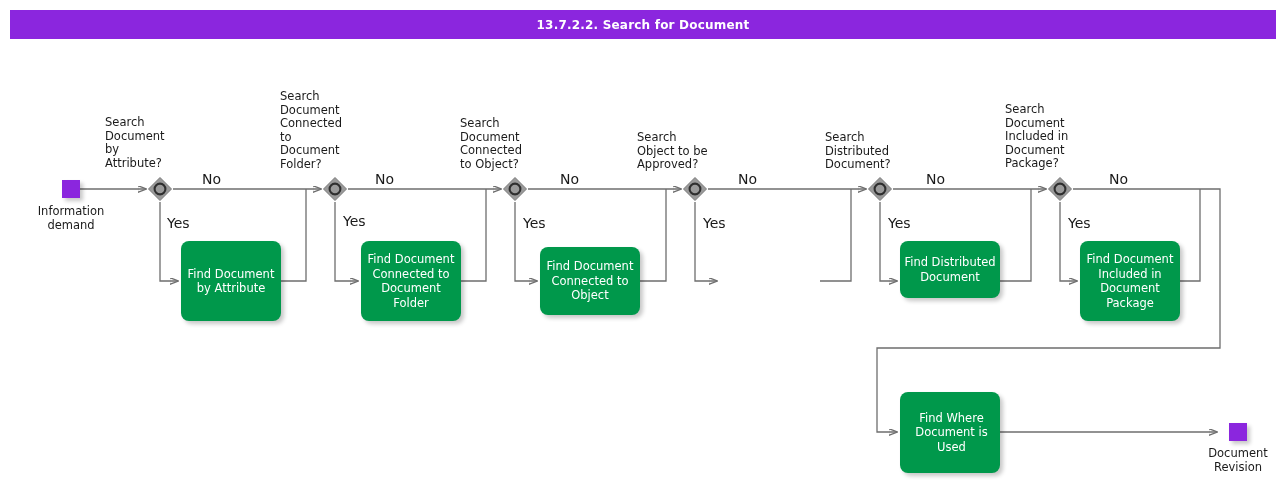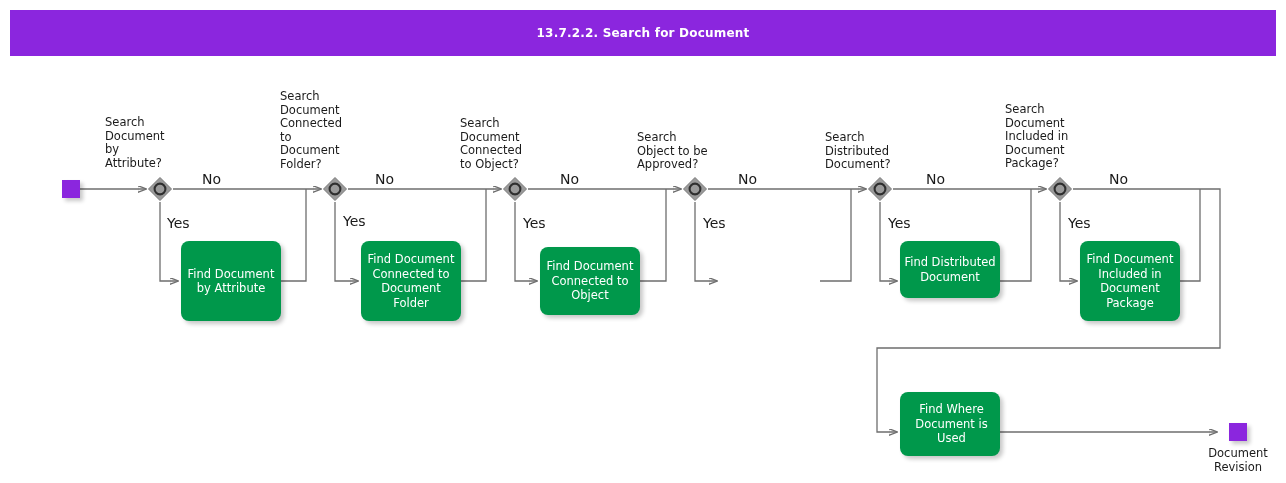--- a/index.html
+++ b/index.html
@@ -12,21 +12,21 @@
     height: 483px;
     font-family: "DejaVu Sans", "Liberation Sans", sans-serif;
     overflow: hidden;
     position: relative;
   }
   #titlebar {
     position: absolute;
     left: 10px;
     top: 10px;
     width: 1266px;
-    height: 46px;
+    height: 29px;
     background: #8B26DE;
     color: #ffffff;
     font-size: 12px;
     font-weight: bold;
     display: flex;
     align-items: center;
     justify-content: center;
     letter-spacing: 0.2px;
   }
   #canvas {
@@ -138,20 +138,22 @@
     <path d="M1000,281 L1031,281 L1031,196 L1031,189"></path>
 
     <path d="M1073,189 L1220,189 L1220,348 L877,348 L877,432 L897,432" marker-end="url(#arrow)"></path>
     <path d="M1060,202 L1060,281 L1077,281" marker-end="url(#arrow)"></path>
     <path d="M1180,281 L1200,281 L1200,196 L1200,189"></path>
 
     <path d="M1000,432 L1217,432" marker-end="url(#arrow)"></path>
   </svg>
 
   <div class="node event" style="left:62px; top:180px;"></div>
+  <div class="event-label" style="left:11px; top:205px; width:120px;">Information
+demand</div>
 
   <svg class="node gateway" style="left:147px; top:176px;" viewBox="0 0 26 26">
     <polygon points="13,1.5 24.5,13 13,24.5 1.5,13" fill="#9A9A9A" stroke="#7a7a7a" stroke-width="1"></polygon>
     <circle cx="13" cy="13" r="5.4" fill="none" stroke="#2f2f2f" stroke-width="2.1"></circle>
   </svg>
   <div class="gw-label" style="left:105px; top:116px; width:110px;">Search
 Document
 by
 Attribute?</div>
   <div class="flow-label" style="left:202px; top:173px;">No</div>
@@ -227,21 +229,21 @@
 Document
 Package?</div>
   <div class="flow-label" style="left:1109px; top:173px;">No</div>
   <div class="flow-label" style="left:1068px; top:217px;">Yes</div>
 
   <div class="node task" style="left:1080px; top:241px; width:100px; height:80px;">Find Document
 Included in
 Document
 Package</div>
 
-  <div class="node task" style="left:900px; top:392px; width:100px; height:64px;padding-left:7px;">Find Where
+  <div class="node task" style="left:900px; top:392px; width:100px; height:81px;padding-left:7px;">Find Where
 Document is
 Used</div>
 
   <div class="node event" style="left:1229px; top:423px;"></div>
   <div class="event-label" style="left:1190px; top:447px; width:96px;">Document
 Revision</div>
 
 </div>
 
 </body></html>

